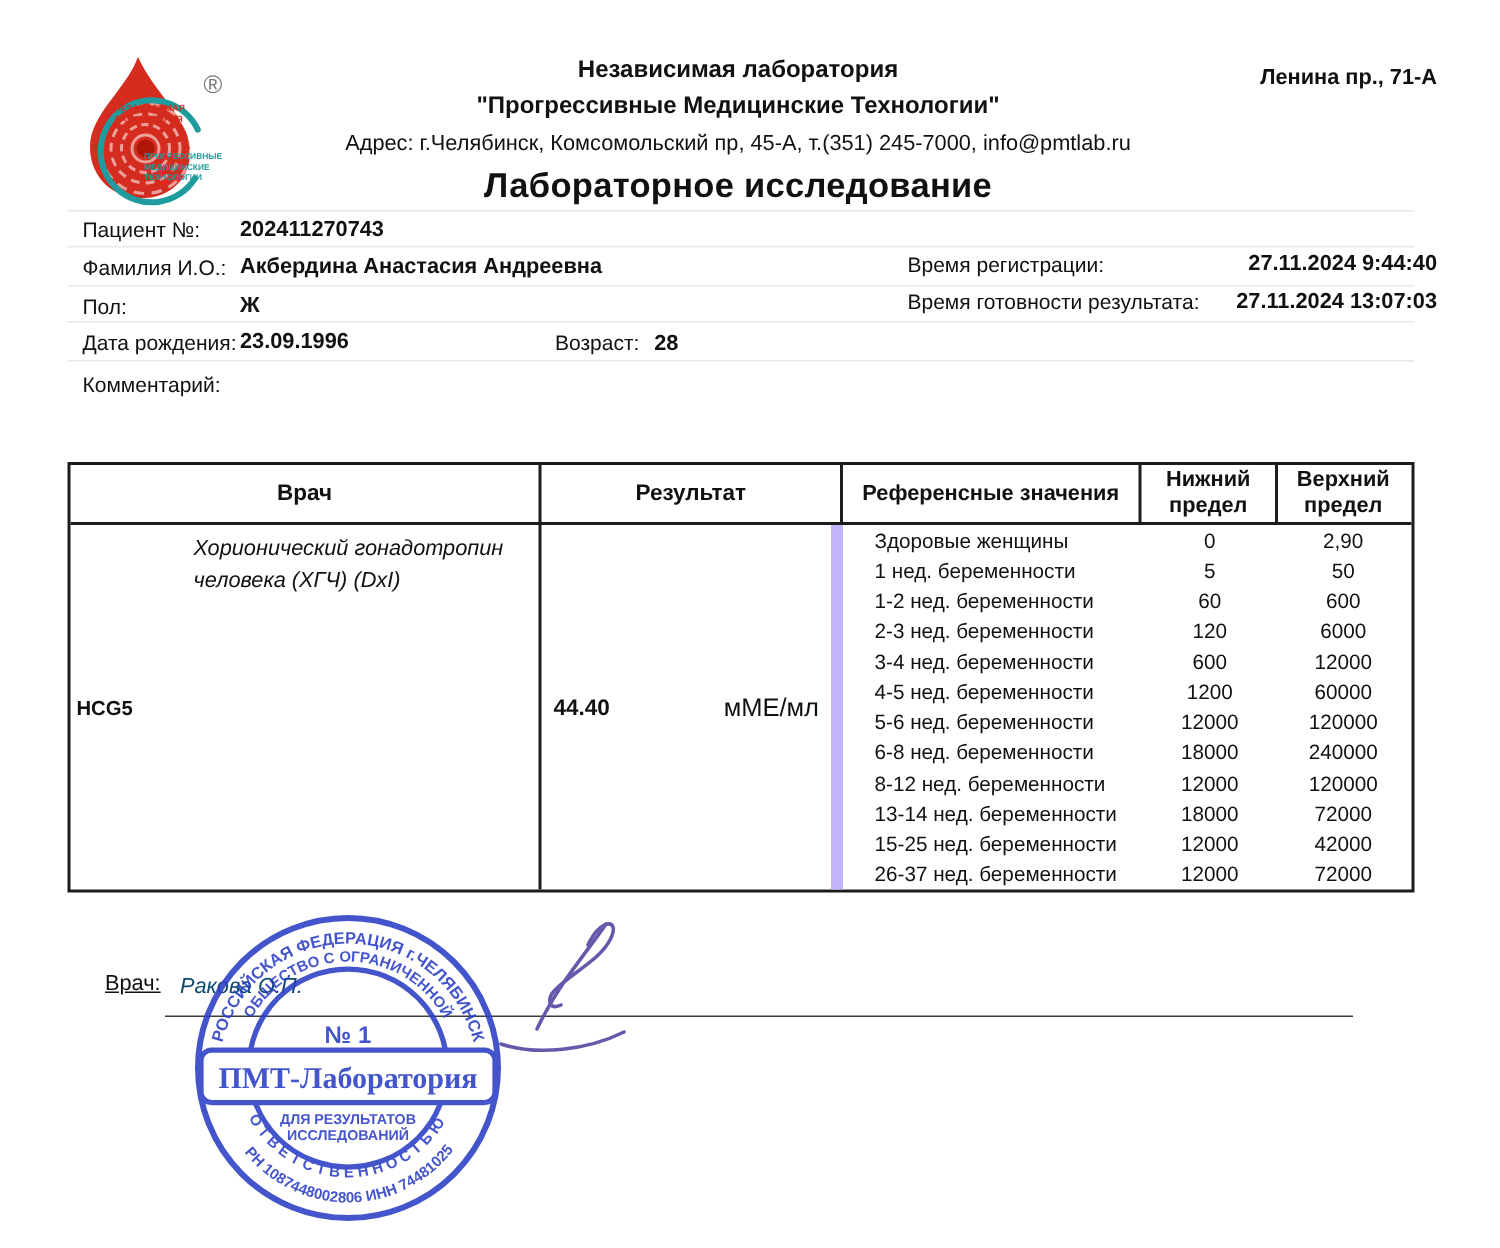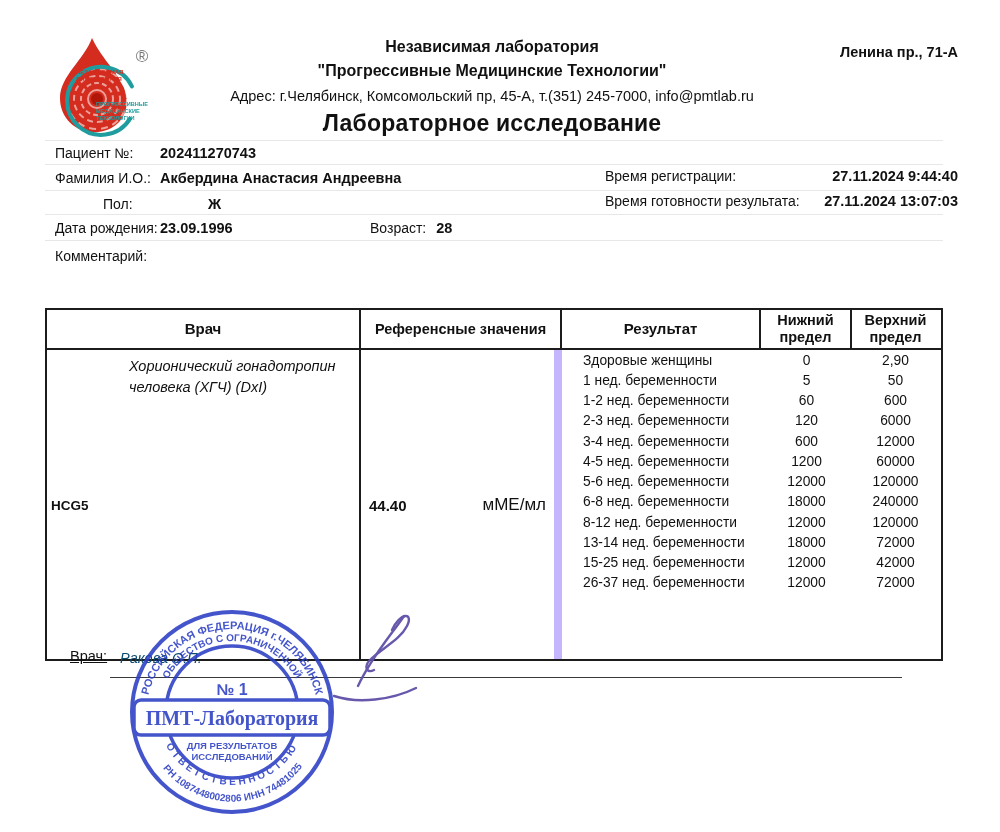--- a/index.html
+++ b/index.html
@@ -25,21 +25,21 @@
   .pv-abs{position:absolute;left:105px;top:0;}
   .rrow{position:absolute;font-size:14px;white-space:nowrap;}
   .rvalue{font-weight:bold;font-size:14.5px;}
 
   
   .lab-table{position:absolute;left:45px;top:308px;width:898px;border:2px solid #1c1c1c;box-sizing:border-box;}
   .thead{display:grid;grid-template-columns:314px 201px 199px 91px 87px;border-bottom:2px solid #1c1c1c;}
   .th{display:flex;align-items:center;justify-content:center;text-align:center;font-weight:bold;font-size:15px;height:38px;line-height:1.15;border-right:2px solid #1c1c1c;box-sizing:border-box;padding:0 2px;}
   .th:last-child{border-right:none;}
   .th.small{font-size:14.5px;}
-  .tbody{display:grid;grid-template-columns:314px 201px 377px;height:309px;}
+  .tbody{display:grid;grid-template-columns:314px 201px 377px;height:243px;}
   .cell-test{position:relative;border-right:2px solid #1c1c1c;box-sizing:border-box;}
   .test-name{font-style:italic;font-size:14.5px;line-height:1.45;padding:6px 10px 0 82px;}
   .test-code{position:absolute;left:4px;top:50%;transform:translateY(-50%);font-weight:bold;font-size:13.5px;}
   .cell-result{position:relative;border-right:8px solid #c4b5fd;box-sizing:border-box;}
   .result-val{position:absolute;left:8px;top:50%;transform:translateY(-50%);font-weight:bold;font-size:15px;}
   .result-unit{position:absolute;right:8px;top:50%;transform:translateY(-50%);font-size:17px;}
   .cell-ref{display:grid;grid-auto-rows:20.25px;align-content:start;}
   .ref-row{display:grid;grid-template-columns:199px 91px 87px;align-items:center;}
   .ref-name{font-size:13.8px;padding-left:21px;white-space:nowrap;}
   .ref-num{font-size:13.8px;text-align:center;}
@@ -93,21 +93,21 @@
   <div class="sep" style="top:240px"></div>
 
   <div class="prow" style="left:55px;top:145px;">
     <span class="plabel">Пациент №:</span>
     <span class="pvalue pv-abs">202411270743</span>
   </div>
   <div class="prow" style="left:55px;top:170px;">
     <span class="plabel">Фамилия И.О.:</span>
     <span class="pvalue pv-abs">Акбердина Анастасия Андреевна</span>
   </div>
-  <div class="prow" style="left:55px;top:196px;margin-left:48px;">
+  <div class="prow" style="left:55px;top:196px;">
     <span class="plabel">Пол:</span>
     <span class="pvalue pv-abs">Ж</span>
   </div>
   <div class="prow" style="left:55px;top:220px;">
     <span class="plabel">Дата рождения:</span>
     <span class="pvalue pv-abs">23.09.1996</span>
   </div>
   <div class="prow" style="left:370px;top:220px;">
     <span class="plabel">Возраст:</span>
     <span class="pvalue" style="margin-left:6px;">28</span>
@@ -121,22 +121,22 @@
     <span class="rvalue" style="position:absolute;right:0;">27.11.2024 9:44:40</span>
   </div>
   <div class="rrow" style="left:605px;top:193px;width:353px;">
     <span>Время готовности результата:</span>
     <span class="rvalue" style="position:absolute;right:0;">27.11.2024 13:07:03</span>
   </div>
 
   <div class="lab-table">
     <div class="thead">
       <div class="th">Врач</div>
+      <div class="th">Результат</div>
       <div class="th small">Референсные значения</div>
-      <div class="th">Результат</div>
       <div class="th small">Нижний предел</div>
       <div class="th small">Верхний предел</div>
     </div>
     <div class="tbody">
       <div class="cell-test">
         <div class="test-name">Хорионический гонадотропин человека (ХГЧ) (DxI)</div>
         <div class="test-code">HCG5</div>
       </div>
       <div class="cell-result">
         <span class="result-val">44.40</span>

